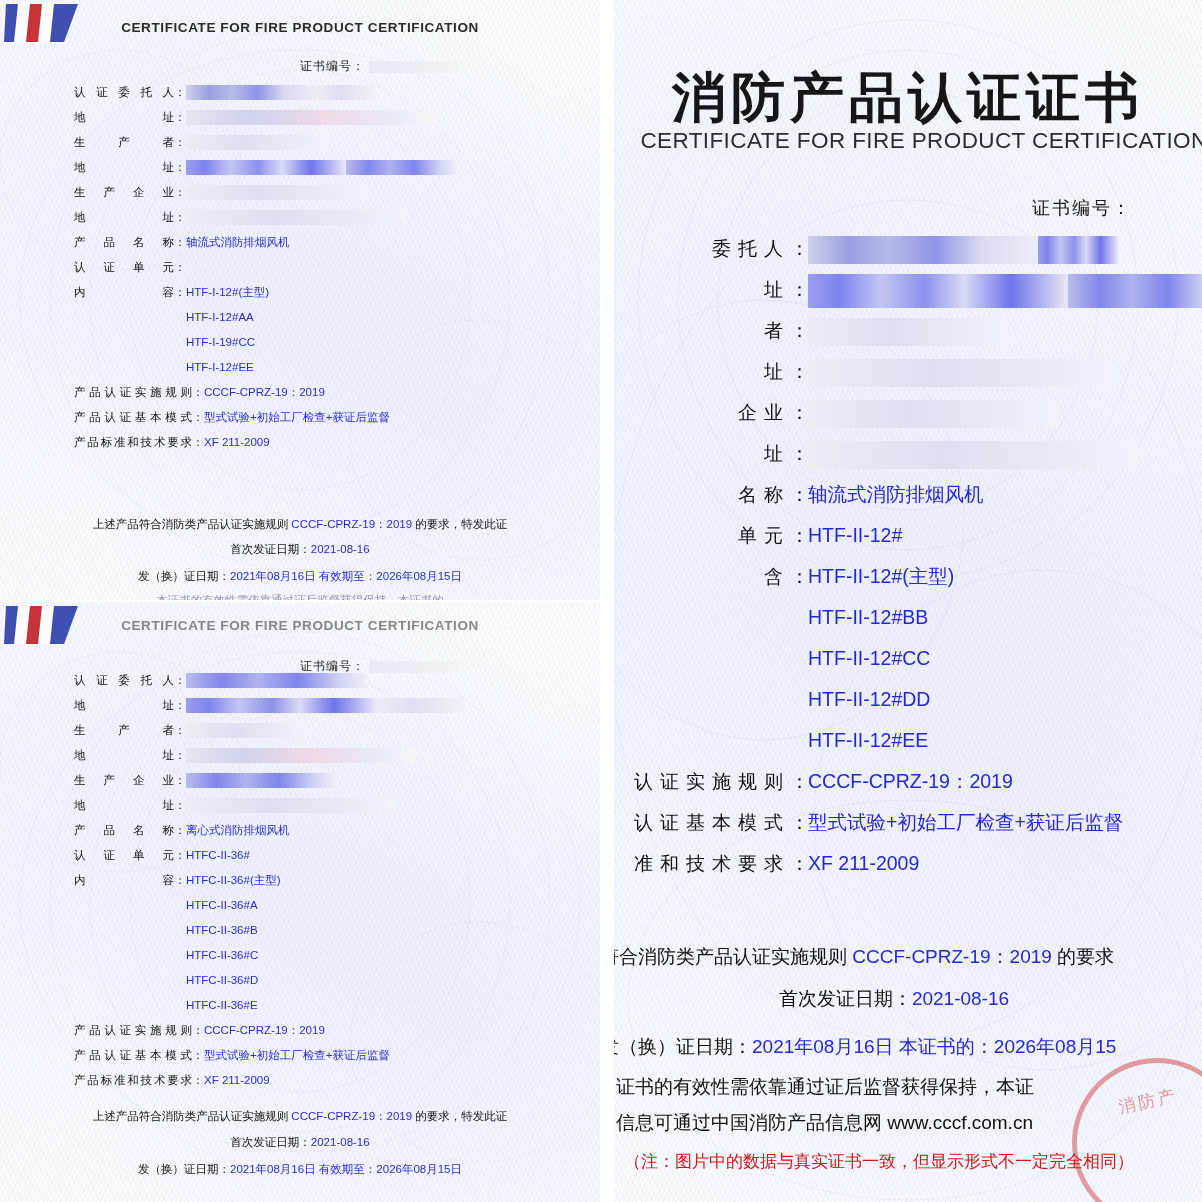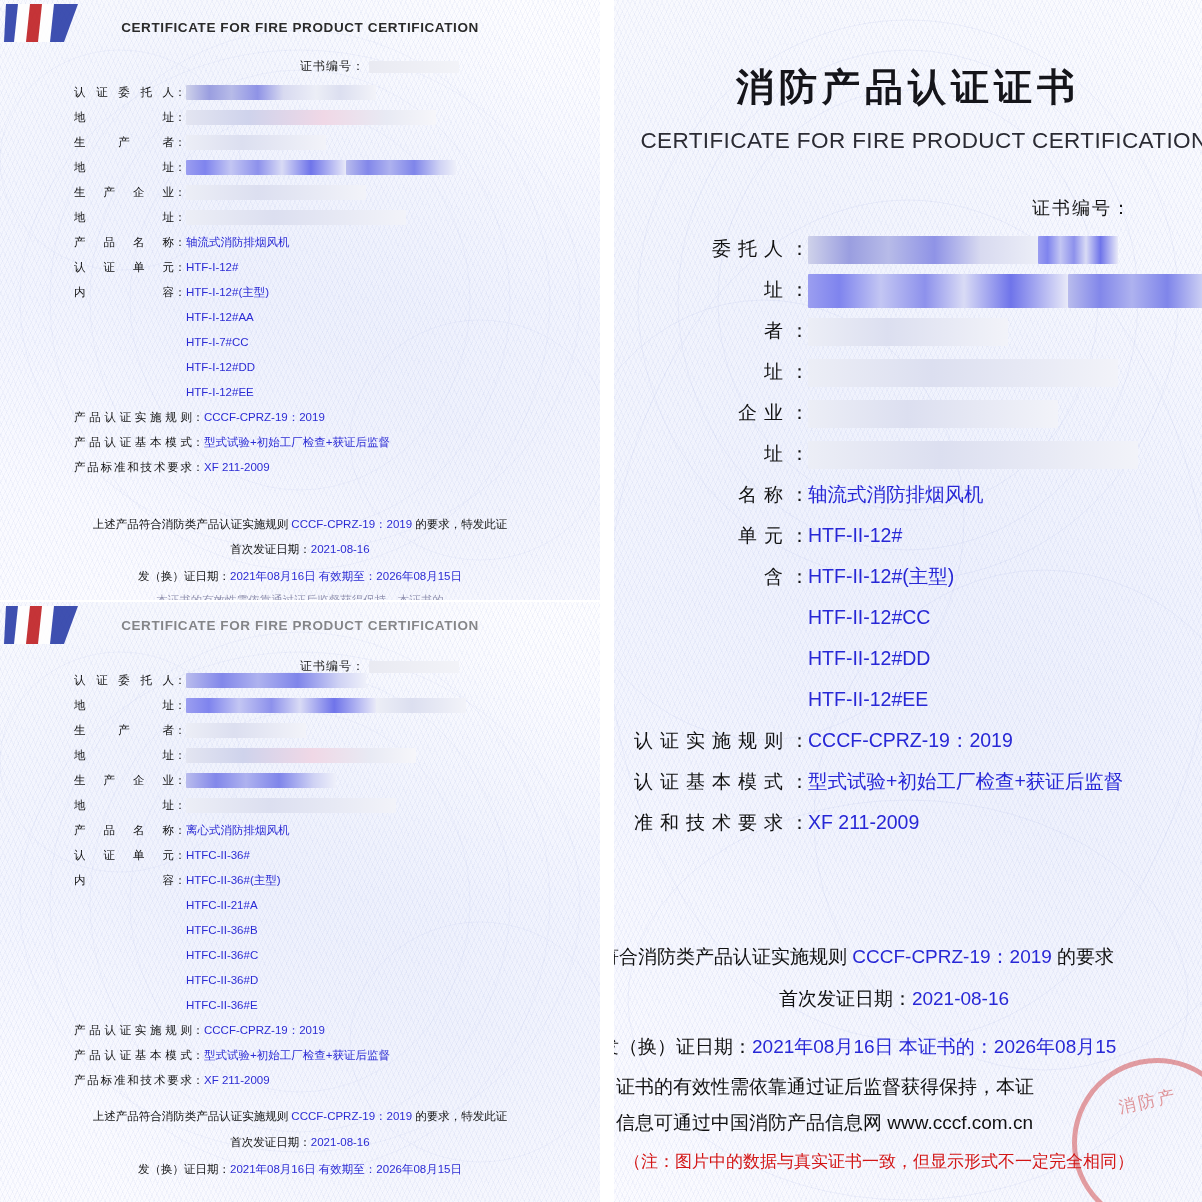--- a/index.html
+++ b/index.html
@@ -143,21 +143,21 @@
     width: 588px;
     height: 1202px;
     color: #141414;
   }
   #cert-right .title-cn {
     position: absolute;
     top: 62px;
     left: 0;
     width: 588px;
     text-align: center;
-    font-size: 38px;
+    font-size: 54px;
     letter-spacing: 5px;
     font-weight: 700;
     color: #15151a;
     font-family: Liberation Sans, sans-serif;
   }
   #cert-right .title-en-big {
     position: absolute;
     top: 128px;
     left: 0;
     width: 620px;
@@ -342,41 +342,35 @@
         <span class="val"><span class="mosaic m4" style="width:220px"></span></span>
       </div>
       <div class="row">
         <span class="lbl">产品名称</span>
         <span class="colon">：</span>
         <span class="val blue">轴流式消防排烟风机</span>
       </div>
       <div class="row">
         <span class="lbl">认证单元</span>
         <span class="colon">：</span>
-        <span class="val blue">HTF-I-12#</span>
       </div>
       <div class="row">
         <span class="lbl">内容</span>
         <span class="colon">：</span>
         <span class="val blue">HTF-I-12#(主型)</span>
       </div>
       <div class="row">
         <span class="lbl"></span>
         <span class="colon"></span>
         <span class="val blue">HTF-I-12#AA</span>
       </div>
       <div class="row">
         <span class="lbl"></span>
         <span class="colon"></span>
-        <span class="val blue">HTF-I-7#CC</span>
-      </div>
-      <div class="row">
-        <span class="lbl"></span>
-        <span class="colon"></span>
-        <span class="val blue">HTF-I-12#DD</span>
+        <span class="val blue">HTF-I-19#CC</span>
       </div>
       <div class="row">
         <span class="lbl"></span>
         <span class="colon"></span>
         <span class="val blue">HTF-I-12#EE</span>
       </div>
       <div class="row">
         <span class="lbl" style="width:118px">产品认证实施规则</span>
         <span class="colon">：</span>
         <span class="val blue">CCCF-CPRZ-19：2019</span>
@@ -473,21 +467,21 @@
         <span class="val blue">HTFC-II-36#</span>
       </div>
       <div class="row">
         <span class="lbl">内容</span>
         <span class="colon">：</span>
         <span class="val blue">HTFC-II-36#(主型)</span>
       </div>
       <div class="row">
         <span class="lbl"></span>
         <span class="colon"></span>
-        <span class="val blue">HTFC-II-21#A</span>
+        <span class="val blue">HTFC-II-36#A</span>
       </div>
       <div class="row">
         <span class="lbl"></span>
         <span class="colon"></span>
         <span class="val blue">HTFC-II-36#B</span>
       </div>
       <div class="row">
         <span class="lbl"></span>
         <span class="colon"></span>
         <span class="val blue">HTFC-II-36#C</span>
@@ -595,20 +589,25 @@
         <span class="val-big">HTF-II-12#</span>
       </div>
       <div class="row-big">
         <span class="lbl-big">含</span>
         <span class="colon-big">：</span>
         <span class="val-big">HTF-II-12#(主型)</span>
       </div>
       <div class="row-big">
         <span class="lbl-big"></span>
         <span class="colon-big"></span>
+        <span class="val-big">HTF-II-12#BB</span>
+      </div>
+      <div class="row-big">
+        <span class="lbl-big"></span>
+        <span class="colon-big"></span>
         <span class="val-big">HTF-II-12#CC</span>
       </div>
       <div class="row-big">
         <span class="lbl-big"></span>
         <span class="colon-big"></span>
         <span class="val-big">HTF-II-12#DD</span>
       </div>
       <div class="row-big">
         <span class="lbl-big"></span>
         <span class="colon-big"></span>

